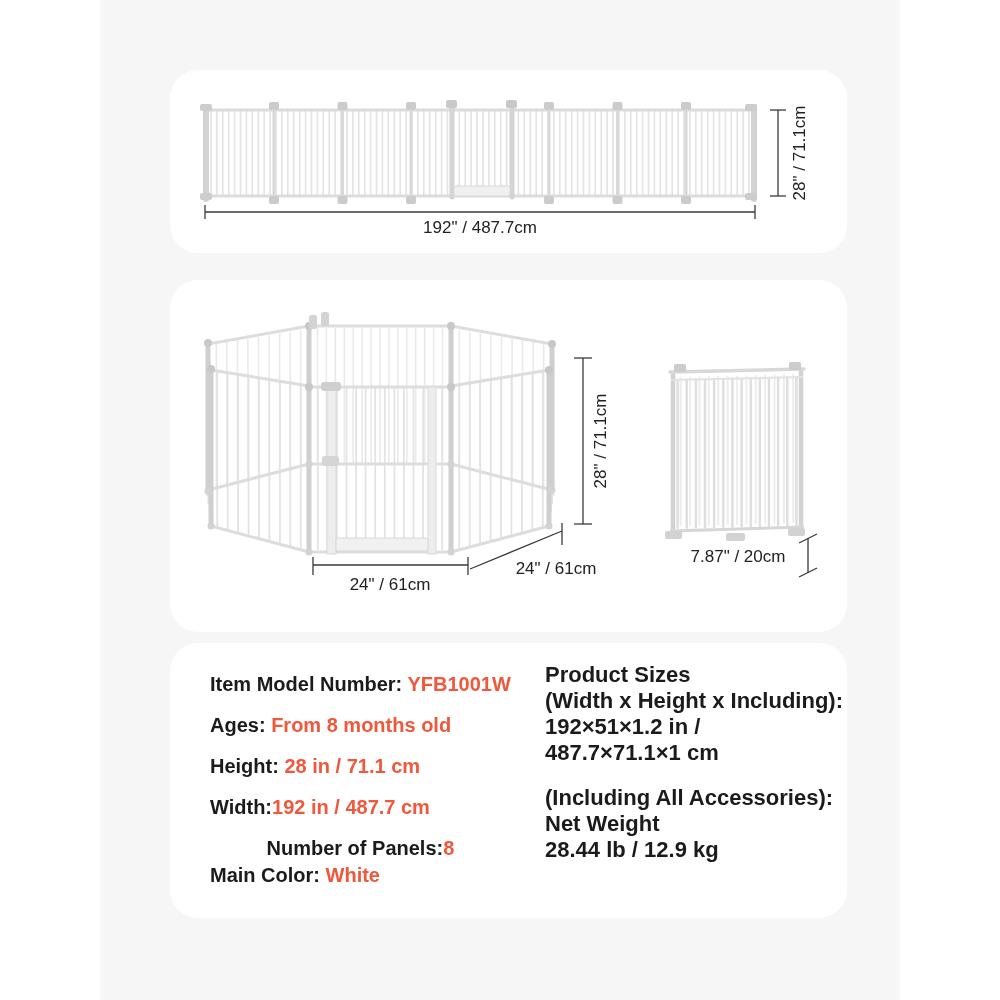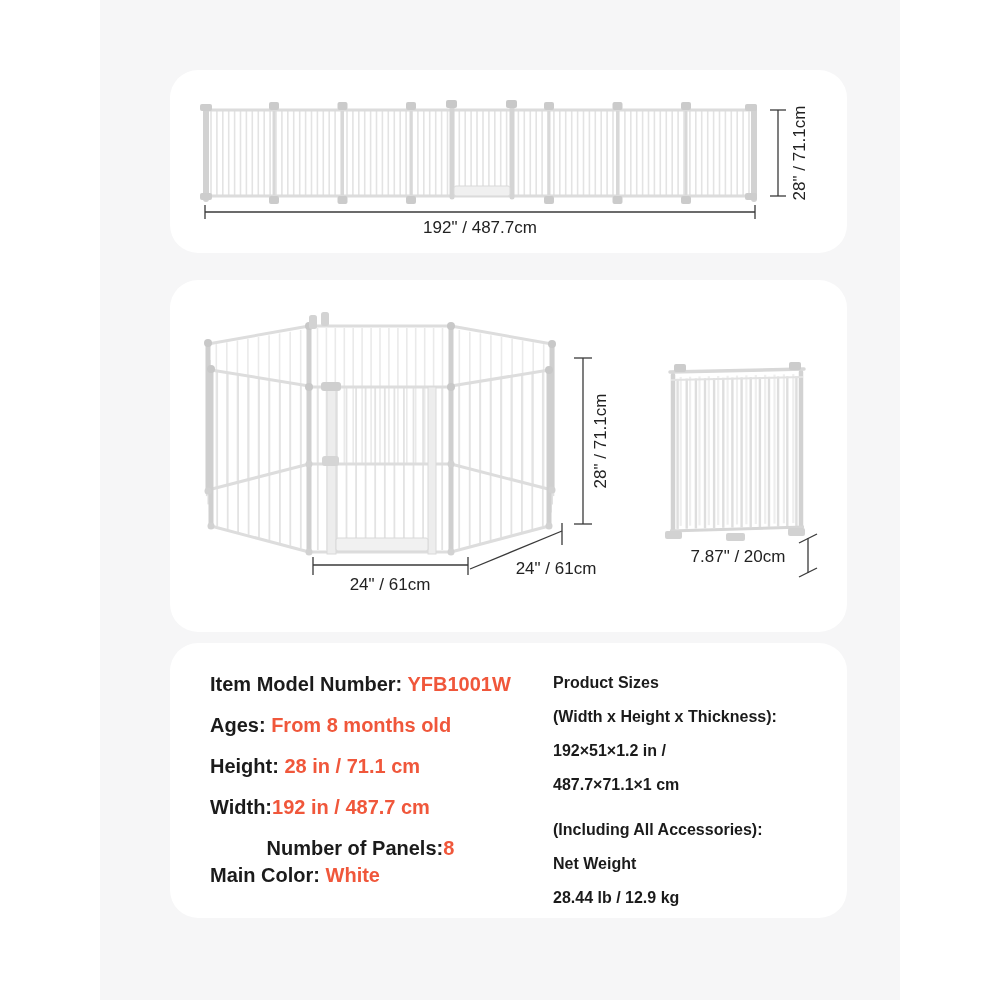--- a/index.html
+++ b/index.html
@@ -11,21 +11,21 @@
   .card2{top:280px;height:352px;}
   .card3{top:643px;height:275px;font-weight:bold;}
   .card svg{position:absolute;left:0;top:0;width:100%;height:100%;display:block;}
   text.dim{font-family:"Liberation Sans", sans-serif;font-size:17px;font-weight:500;fill:#222222;}
   
   .spec-left{position:absolute;left:40px;top:31px;}
   .spec-left p{margin:0 0 21px 0;font-size:20px;line-height:20px;color:#1B1B1B;white-space:pre-wrap;}
   .spec-left p:nth-child(5){margin-bottom:7px;text-align:center;}
   .spec-left p:last-child{margin-bottom:0;}
   .spec-right{position:absolute;left:375px;top:19px;}
-  .spec-right p{margin:8px;font-size:16px;line-height:26px;color:#1B1B1B;white-space:pre-wrap;}
+  .spec-right p{margin:0;font-size:22px;line-height:26px;color:#1B1B1B;white-space:pre-wrap;}
   .spec-right .blk1{margin-bottom:19px;}
   .v{color:#F0573B;}
 </style>
 </head>
 <body>
 
 <div class="stage">
   <div class="band"></div>
 
   <section class="card card1">
@@ -389,21 +389,21 @@
       <p><span class="k">Item Model Number: </span><span class="v">YFB1001W</span></p>
       <p><span class="k">Ages: </span><span class="v">From 8 months old</span></p>
       <p><span class="k">Height: </span><span class="v">28 in / 71.1 cm</span></p>
       <p><span class="k">Width:</span><span class="v">192 in / 487.7 cm</span></p>
       <p><span class="k">Number of Panels:</span><span class="v">8</span></p>
       <p><span class="k">Main Color: </span><span class="v">White</span></p>
     </div>
     <div class="spec-right">
       <div class="blk blk1">
         <p class="k">Product Sizes</p>
-        <p class="k">(Width x Height x Thickness):</p>
+        <p class="k">(Width x Height x Including):</p>
         <p class="v">192×51×1.2 in /</p>
         <p class="v">487.7×71.1×1 cm</p>
       </div>
       <div class="blk">
         <p class="k">(Including All Accessories):</p>
         <p class="k">Net Weight</p>
         <p class="v">28.44 lb / 12.9 kg</p>
       </div>
     </div>
   </section>

